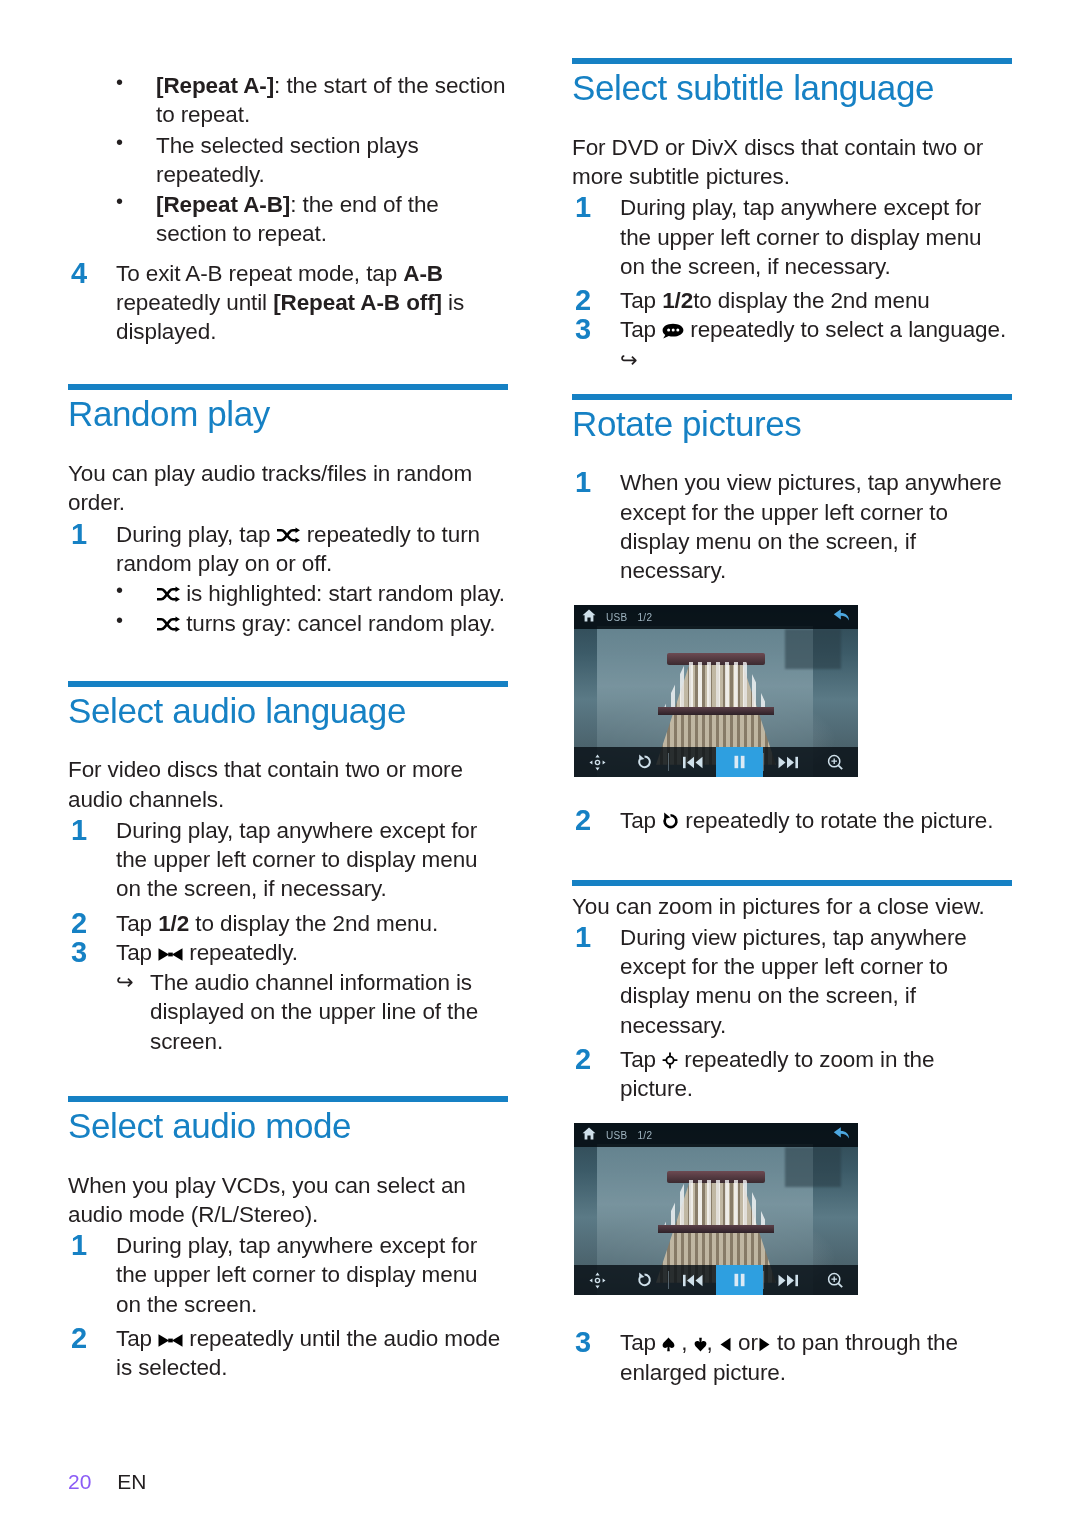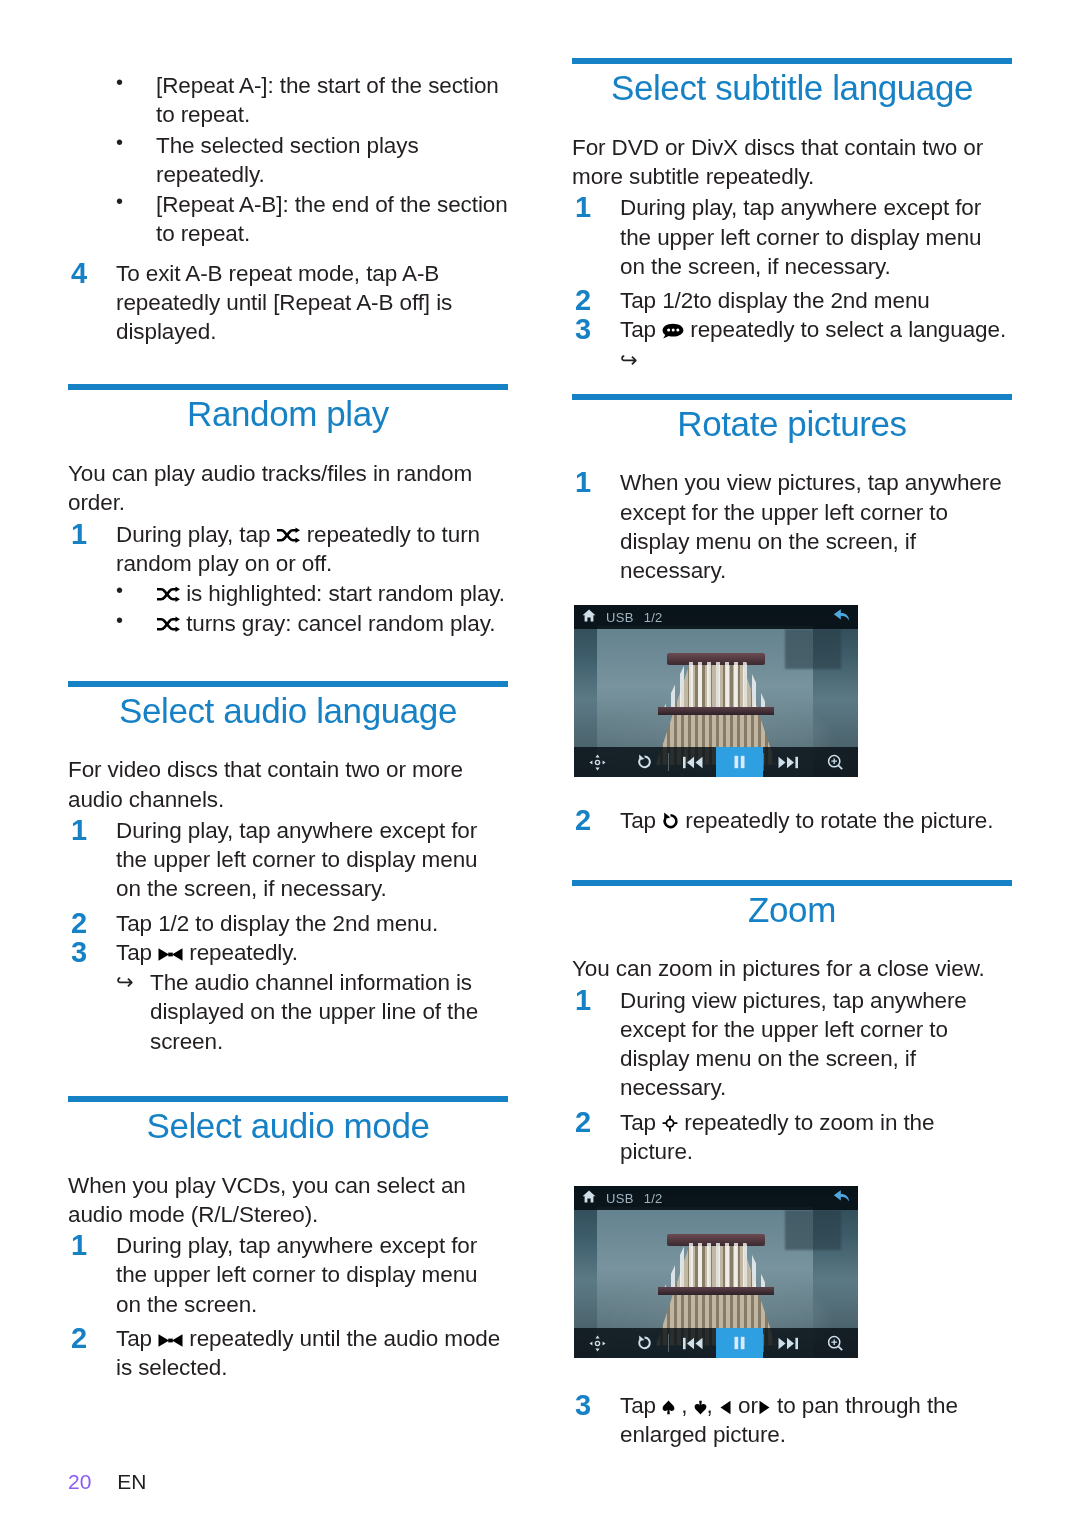--- a/index.html
+++ b/index.html
@@ -37,21 +37,20 @@
     margin: 0 0 6px 0;
   }
   .sec-title {
     color: #1681c4;
     font-size: 35px;
     font-weight: 400;
     letter-spacing: -0.4px;
     line-height: 1.05;
     margin: 0 0 26px 0;
     white-space: nowrap;
-    text-align: center;
   }
 
   .intro {
     font-size: 22.5px;
     line-height: 1.30;
     margin: 0 0 2px 0;
     letter-spacing: -0.1px;
   }
 
   
@@ -97,21 +96,21 @@
     padding-left: 82px;
   }
   .bullet.indent-note::before { content: none; }
   .bullet .arrow-glyph {
     position: absolute;
     left: 48px;
     top: 0px;
     font-size: 21px;
   }
 
-  b, .bold { font-weight: 400; }
+  b, .bold { font-weight: 700; }
 
   
   .ic {
     display: inline-block;
     vertical-align: -2px;
     line-height: 1;
   }
   .ic svg { display: block; }
 
   
@@ -201,21 +200,21 @@
     height: 24px;
     background: rgba(5,12,18,.88);
     display: flex;
     align-items: center;
     padding: 0 8px;
     box-sizing: border-box;
     gap: 10px;
   }
   .shot-topbar .lbl {
     color: #9fb4c0;
-    font-size: 13px;
+    font-size: 10px;
     letter-spacing: .3px;
     font-family: "Liberation Sans", sans-serif;
   }
   .shot-topbar .spacer { flex: 1; }
 
   .shot-ctrlbar {
     position: absolute;
     left: 0; right: 0; bottom: 0;
     height: 30px;
     background: rgba(8,16,22,.82);
@@ -358,21 +357,21 @@
             </svg></span><span> repeatedly until the audio mode is selected.</span>
       </li>
     </ul>
   </div>
 
   <div class="col col-right">
 
     <div style="height:58px"></div>
     <div class="sec-rule"></div>
     <h2 class="sec-title">Select subtitle language</h2>
-    <p class="intro">For DVD or DivX discs that contain two or more subtitle repeatedly.</p>
+    <p class="intro">For DVD or DivX discs that contain two or more subtitle pictures.</p>
     <ul class="steps">
       <li class="step step-tight">
         <span class="num">1</span>
         <span>During play, tap anywhere except for the upper left corner to display menu on the screen, if necessary.</span>
       </li>
       <li class="step">
         <span class="num">2</span>
         <span>Tap </span><span class="bold">1/2</span><span>to display the 2nd menu</span>
       </li>
       <li class="step step-tight">
@@ -474,21 +473,20 @@
         <span class="num">2</span>
         <span>Tap </span><span class="ic"><svg width="17" height="18" viewBox="0 0 17 18">
               <path d="M8.5 3.3a5.9 5.9 0 1 1-5.1 3" fill="none" stroke="#000" stroke-width="2.6"></path>
               <path d="M2.2 0.6 L2.2 7.3 L8.3 5.6 Z" fill="#000"></path>
             </svg></span><span> repeatedly to rotate the picture.</span>
       </li>
     </ul>
 
     <div style="height:44px"></div>
     <div class="sec-rule"></div>
-    <h2 class="sec-title">Zoom</h2>
     <p class="intro">You can zoom in pictures for a close view.</p>
     <ul class="steps">
       <li class="step step-tight">
         <span class="num">1</span>
         <span>During view pictures, tap anywhere except for the upper left corner to display menu on the screen, if necessary.</span>
       </li>
       <li class="step">
         <span class="num">2</span>
         <span>Tap </span><span class="ic"><svg width="16" height="17" viewBox="0 0 16 17">
               <circle cx="8" cy="8.2" r="3.6" fill="none" stroke="#000" stroke-width="1.8"></circle>

